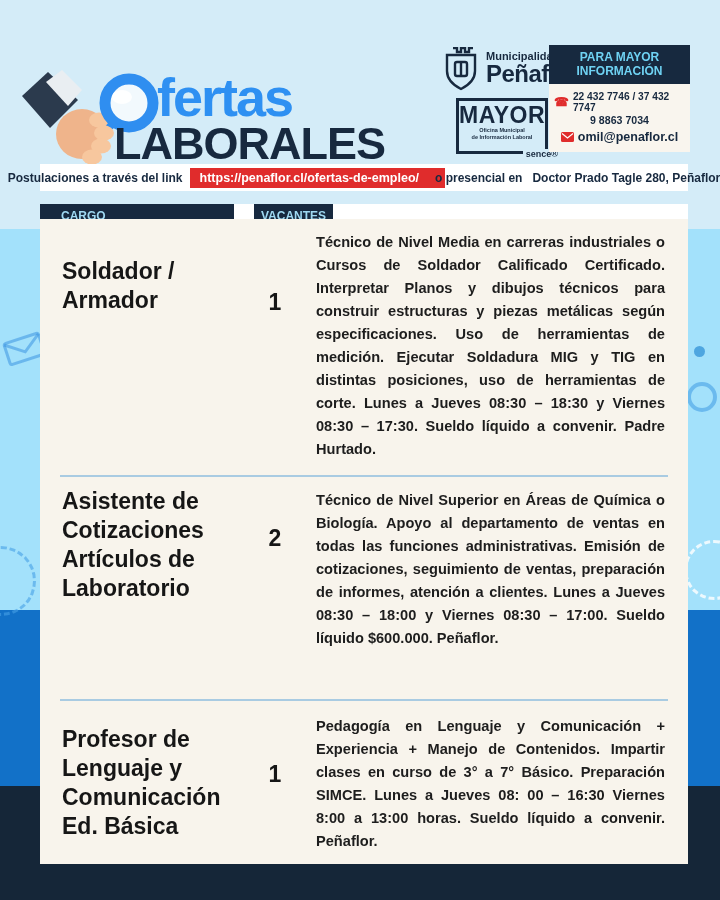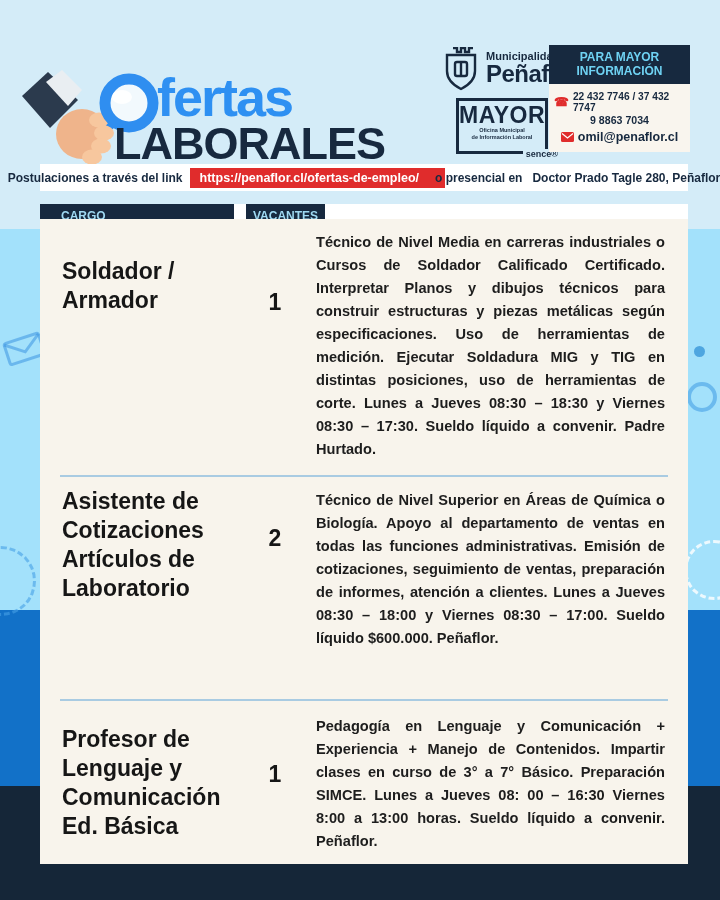--- a/index.html
+++ b/index.html
@@ -46,21 +46,21 @@
   .icon-red{color:var(--red,#e02c2c);font-size:12px;line-height:1;}
 
   
   .apply-bar{position:absolute;left:40px;top:164px;width:648px;height:27px;background:#fff;display:flex;align-items:center;justify-content:center;gap:7px;}
   .apply-text{font-size:12px;font-weight:800;color:var(--navy,#17293f);white-space:nowrap;}
   .apply-link{background:var(--red,#e02c2c);color:#fff;font-size:12.5px;font-weight:800;padding:3px 26px 3px 10px;border:none;cursor:pointer;white-space:nowrap;}
   .cursor-ico{margin-left:-24px;margin-top:8px;}
   .pin-ico{margin-right:-4px;}
 
   
-  .thead{position:absolute;left:40px;top:204px;width:648px;height:23px;display:flex;gap:12px;background:#fff;}
+  .thead{position:absolute;left:40px;top:204px;width:648px;height:23px;display:flex;gap:20px;background:#fff;}
   .th{background:var(--navy,#17293f);color:var(--header_text_blue,#9fd9f2);font-size:12px;font-weight:800;display:flex;align-items:center;}
   .th-cargo{width:194px;padding-left:21px;box-sizing:border-box;}
   .th-vac{width:79px;justify-content:center;}
   .th-req{flex:1;padding-left:14px;}
 
   .tbody{position:absolute;left:40px;top:219px;width:648px;height:645px;background:var(--cream,#f8f4ec);display:flex;flex-direction:column;box-sizing:border-box;padding-top:6px;}
   .row{display:flex;}
   .row1{height:250px;}
   .row2{height:216px;}
   .row3{flex:1;}

